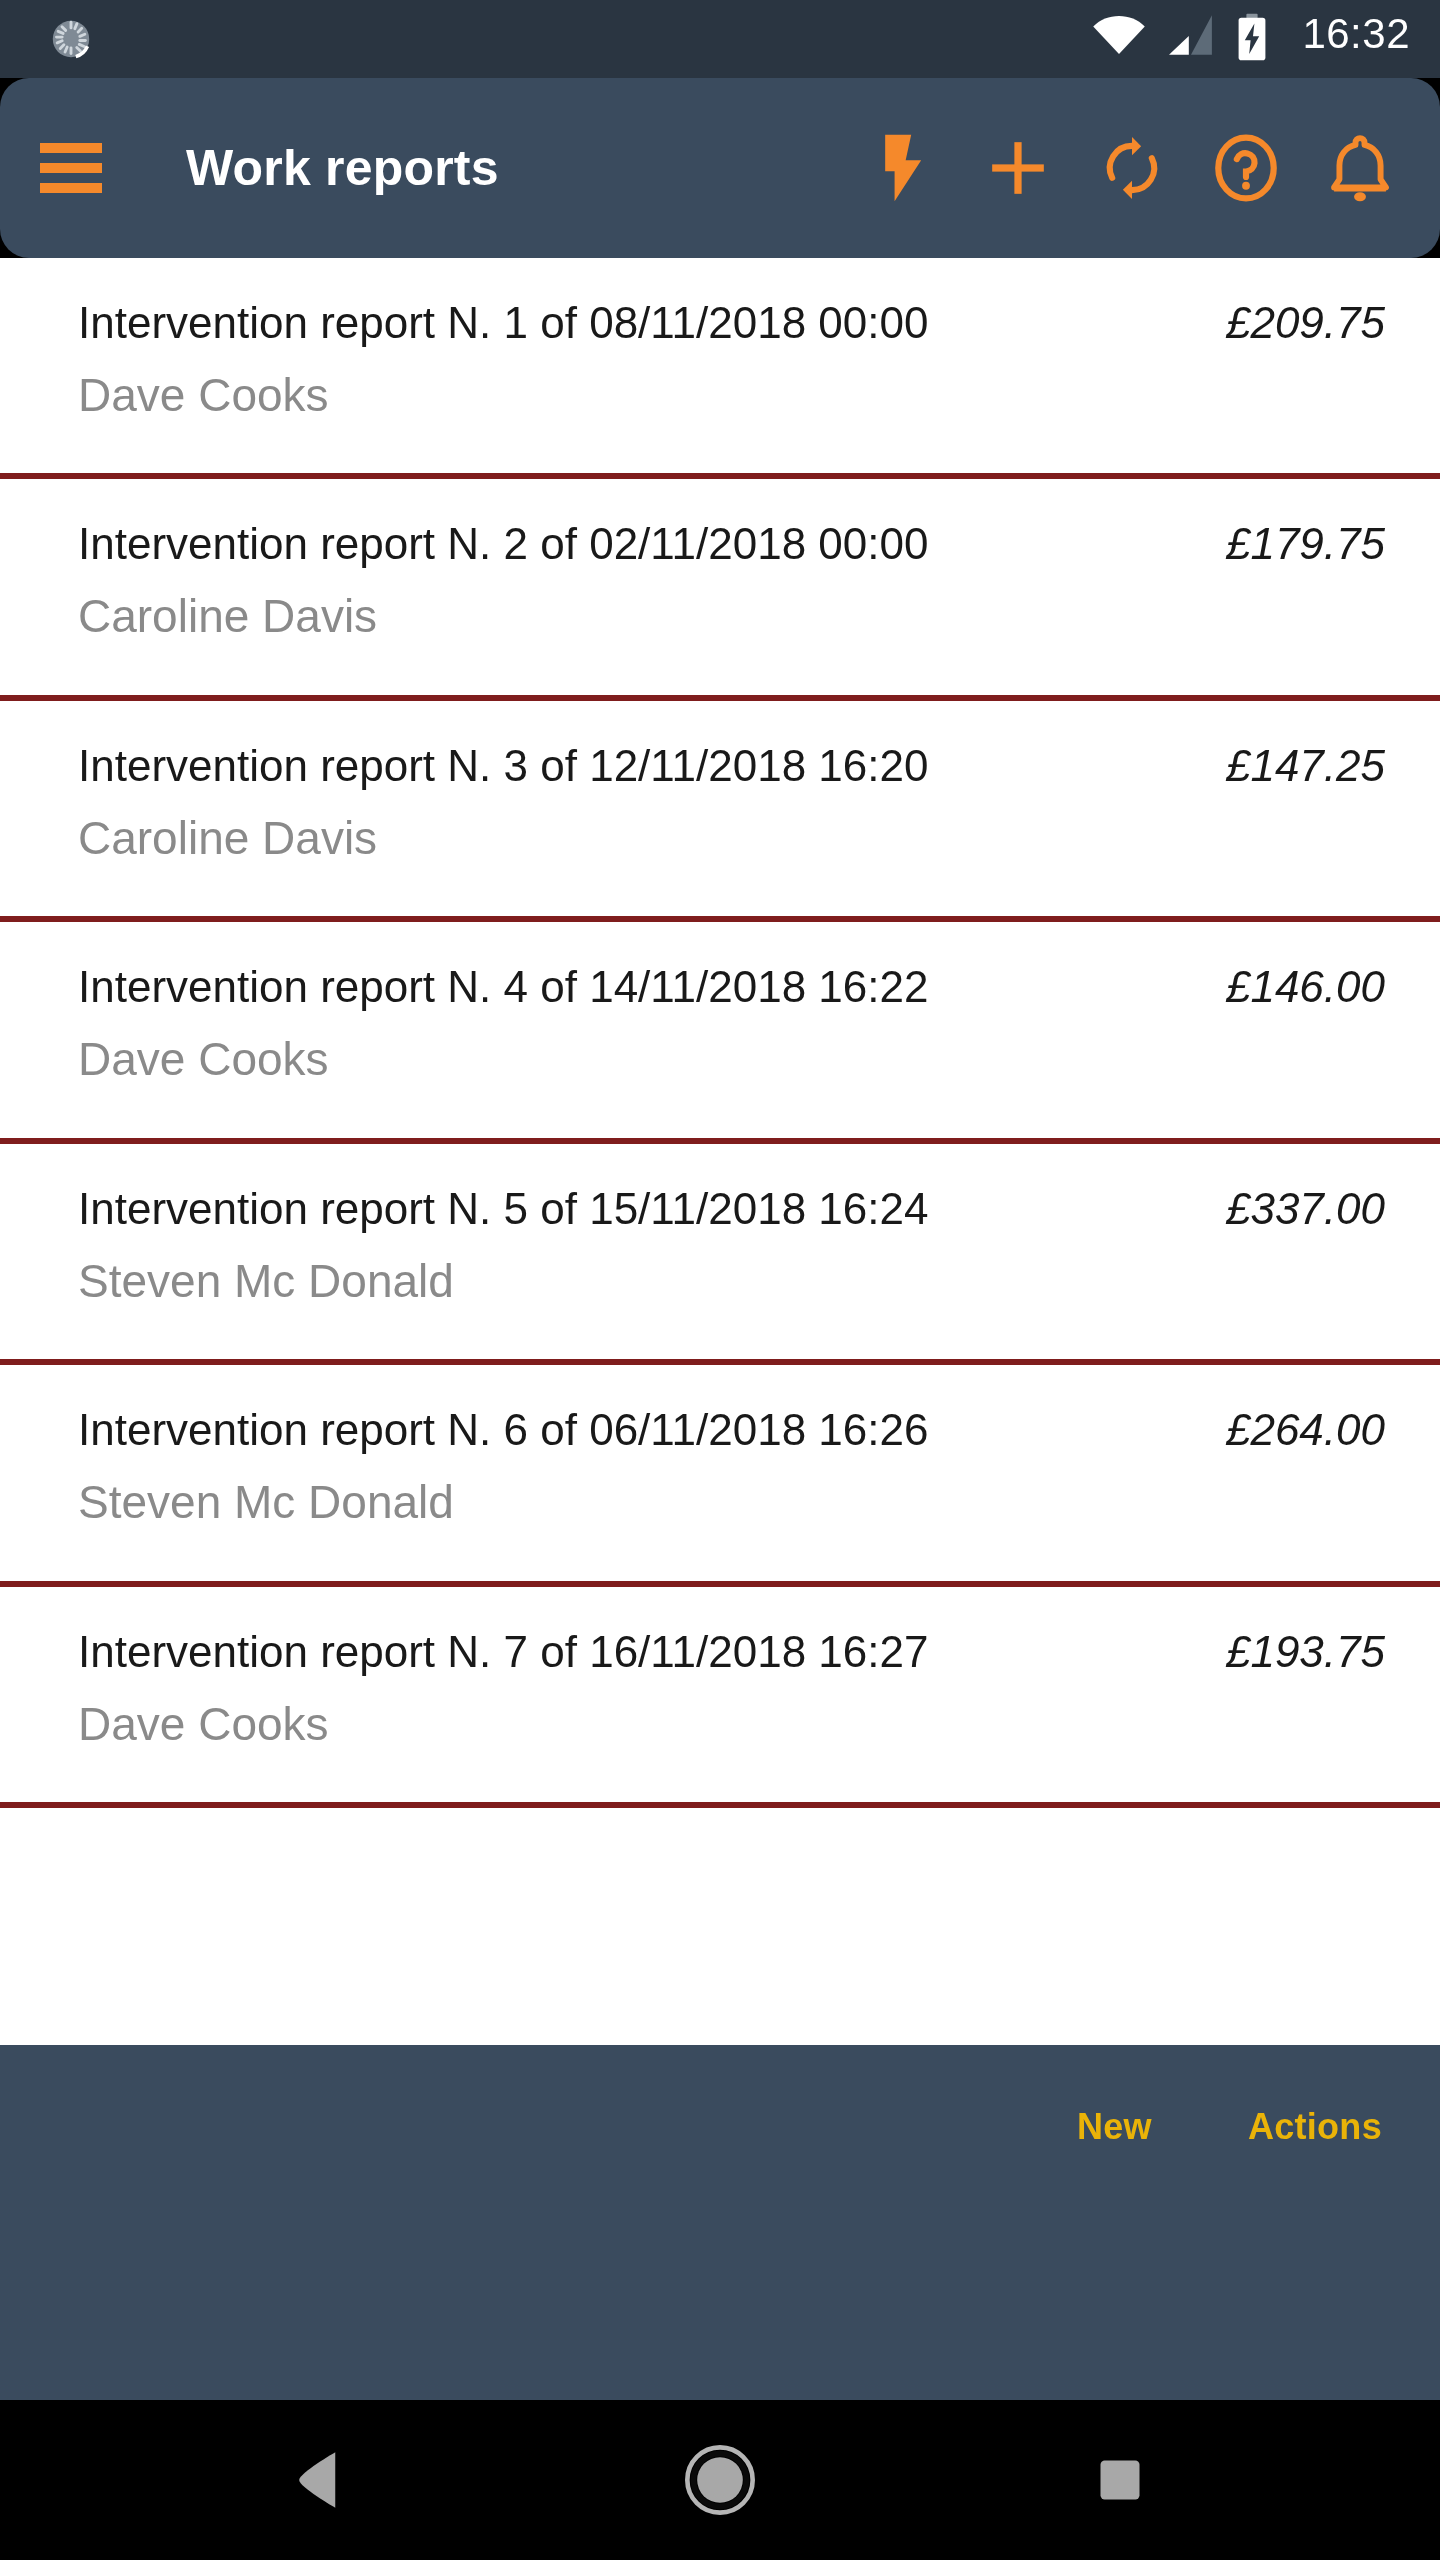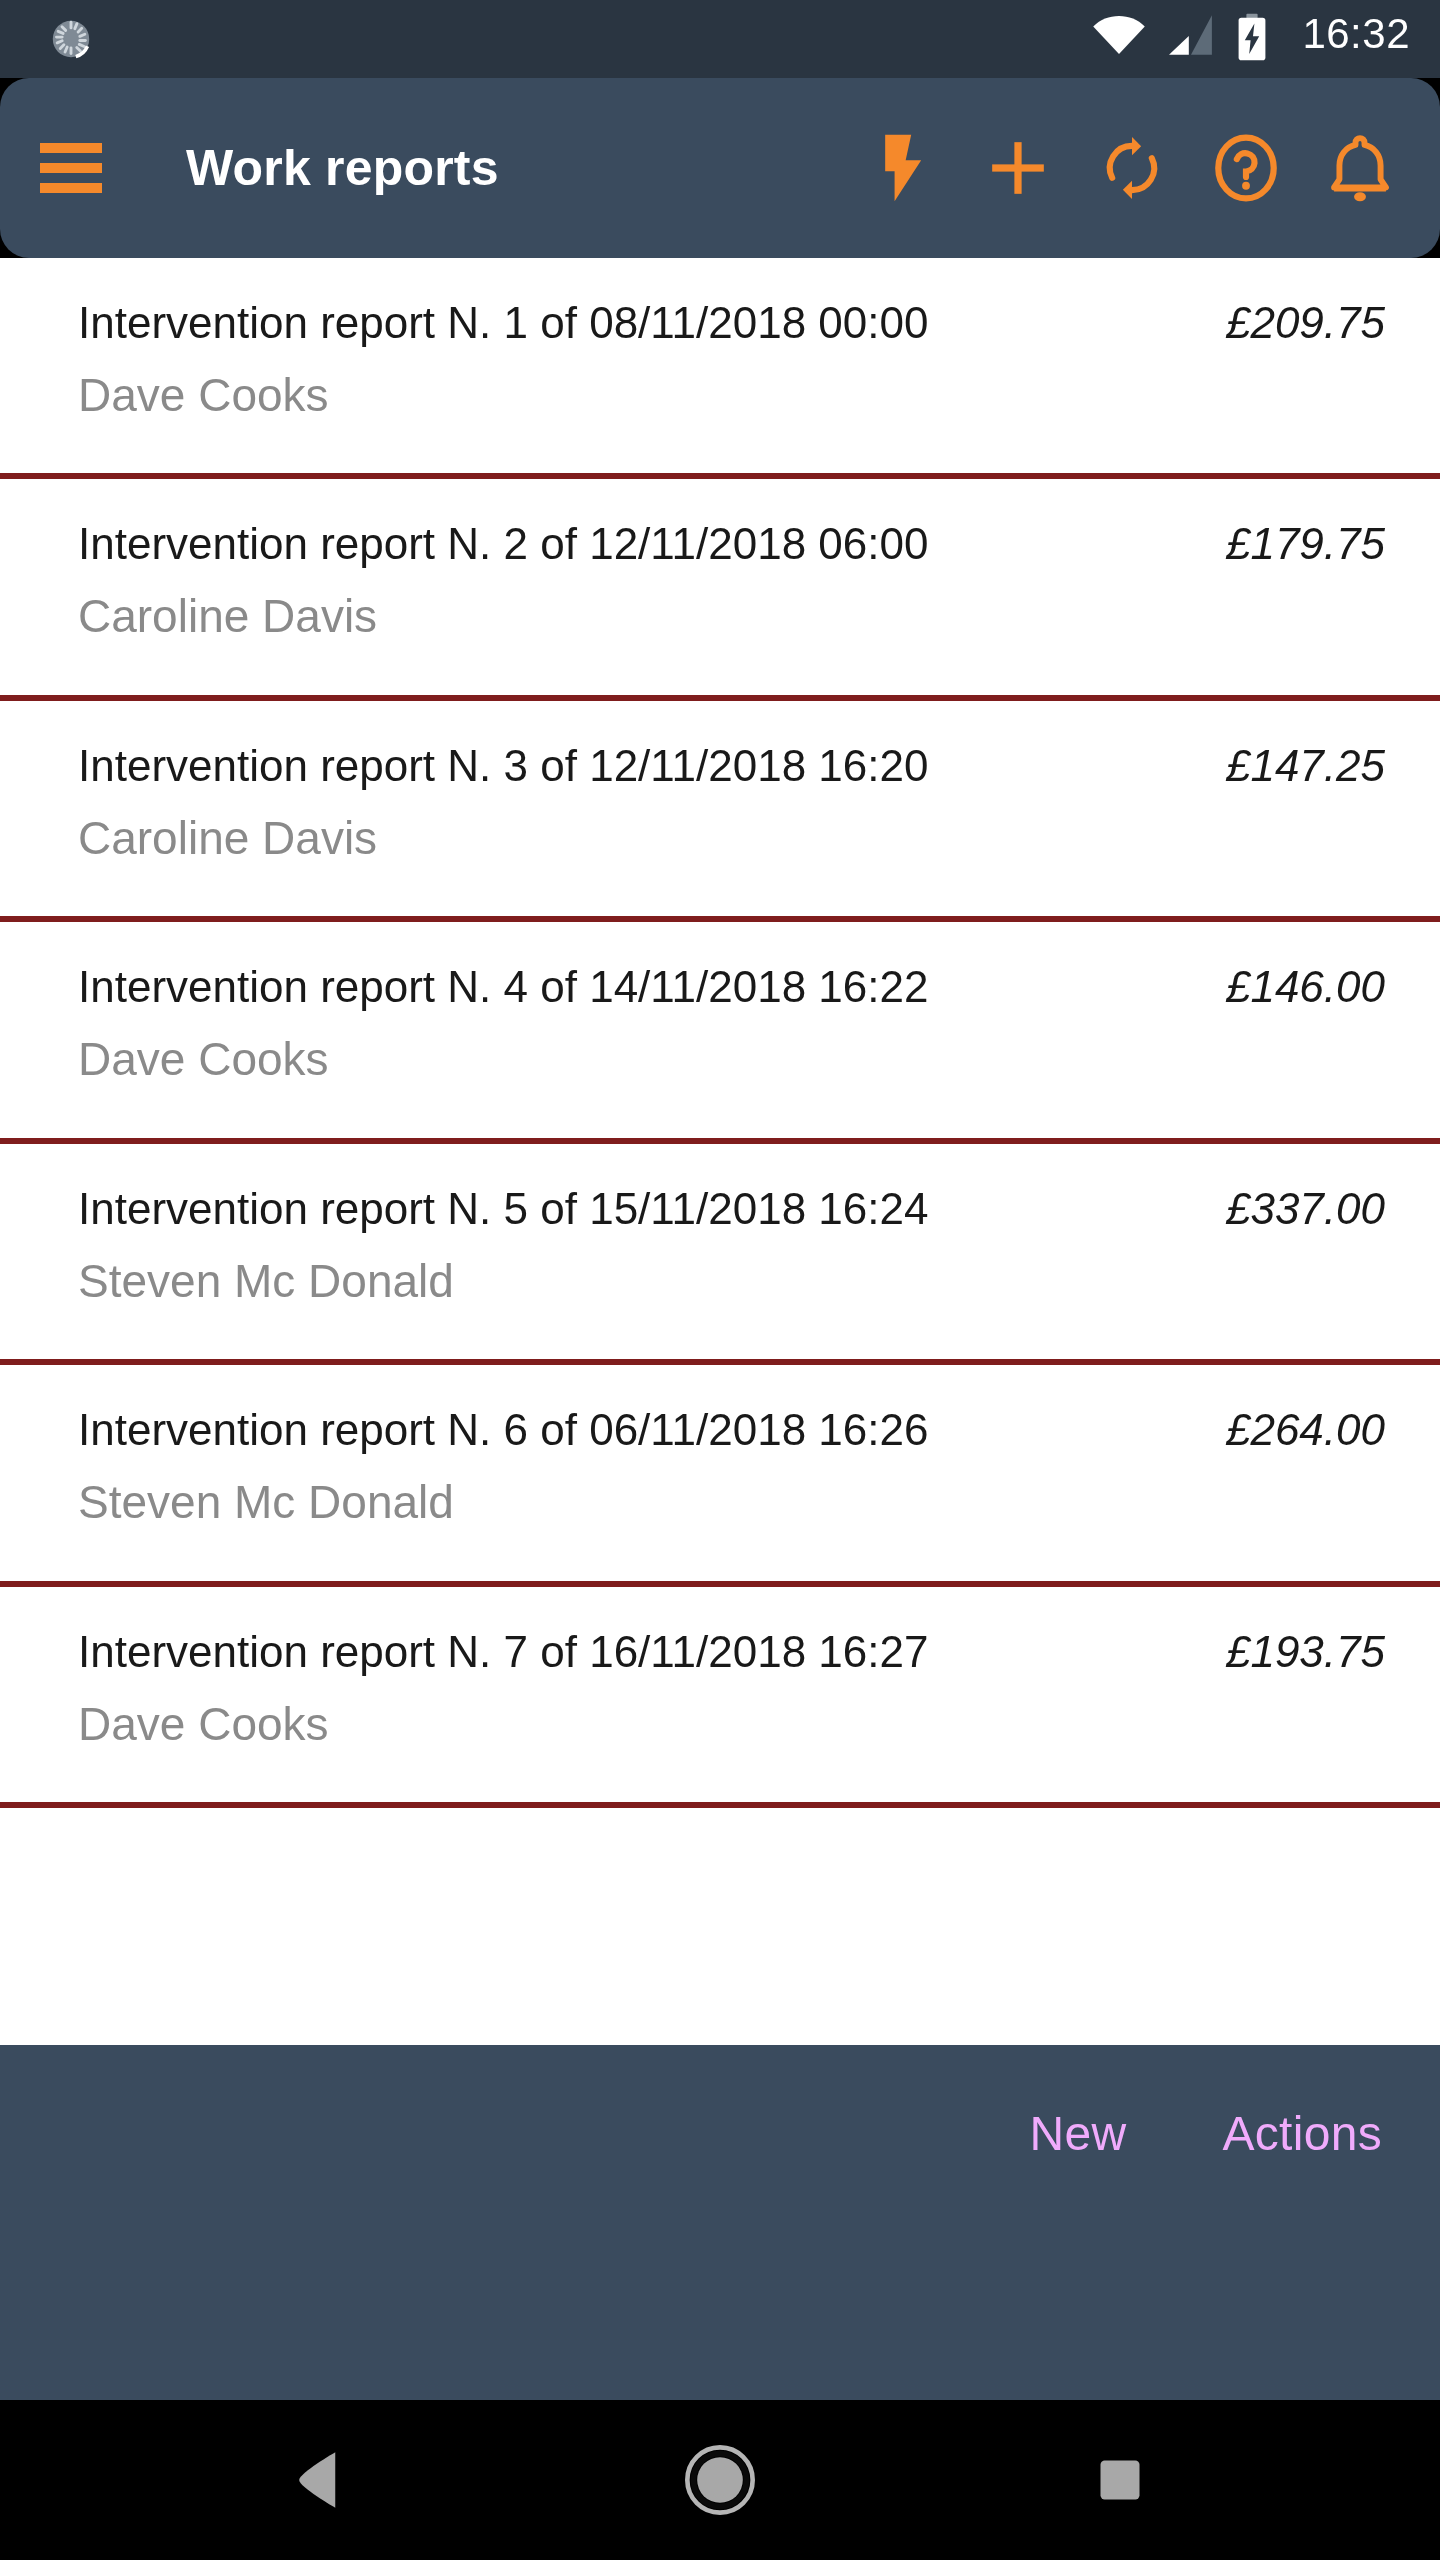--- a/index.html
+++ b/index.html
@@ -72,21 +72,21 @@
   }
   .list-filler{ flex:1 1 auto; background:#fff; }
 
   
   .bottom-bar{
     background:#3a4b5e; height:355px; flex:0 0 auto;
     display:flex; align-items:flex-start; justify-content:flex-end;
     padding:55px 40px 0 0; gap:60px;
   }
   .bottom-btn{
-    color:#f0abfc; font-size:48px; font-weight:normal; cursor:pointer;
+    color:#eab308; font-size:36px; font-weight:bold; cursor:pointer;
     padding:6px 18px; white-space:nowrap; letter-spacing:0.3px;
   }
 
   
   .nav-bar{
     background:#000000; height:160px; flex:0 0 auto;
     display:flex; align-items:center; justify-content:space-around;
     padding:0 120px;
   }
   .nav-btn{
@@ -203,21 +203,21 @@
     <div class="list-row">
       <div class="row-top">
         <div class="row-title">Intervention report N. 1 of 08/11/2018 00:00</div>
         <div class="row-amount">£209.75</div>
       </div>
       <div class="row-sub">Dave Cooks</div>
     </div>
 
     <div class="list-row">
       <div class="row-top">
-        <div class="row-title">Intervention report N. 2 of 12/11/2018 06:00</div>
+        <div class="row-title">Intervention report N. 2 of 02/11/2018 00:00</div>
         <div class="row-amount">£179.75</div>
       </div>
       <div class="row-sub">Caroline Davis</div>
     </div>
 
     <div class="list-row">
       <div class="row-top">
         <div class="row-title">Intervention report N. 3 of 12/11/2018 16:20</div>
         <div class="row-amount">£147.25</div>
       </div>

